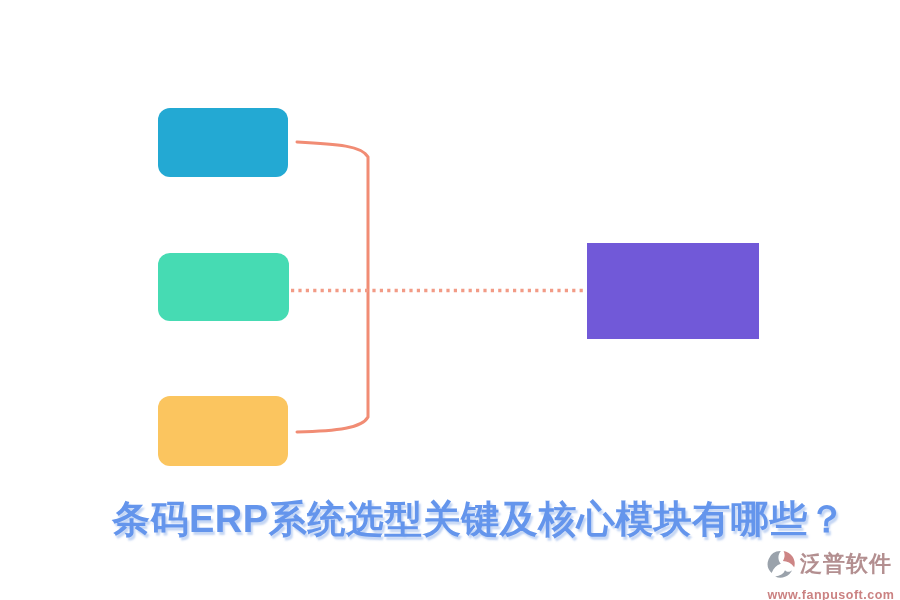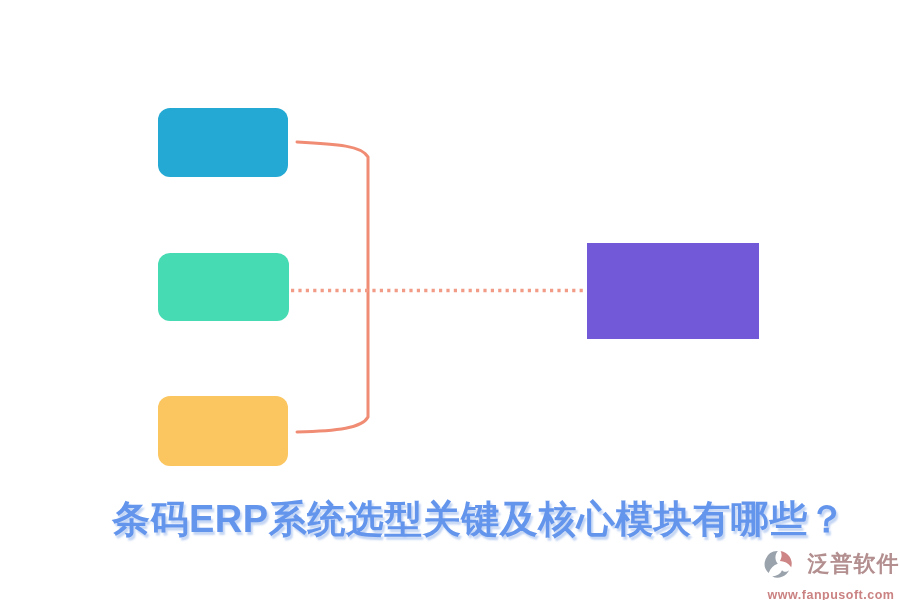--- a/index.html
+++ b/index.html
@@ -48,22 +48,22 @@
   .watermark {
     position: absolute;
     left: 766px;
     top: 549px;
     width: 130px;
     text-align: center;
   }
   .watermark-top {
     display: flex;
     align-items: center;
-    justify-content: center;
-    gap: 14px;
+    justify-content: flex-start;
+    gap: 3px;
   }
   .watermark-brand {
     font-size: 22px;
     font-weight: 700;
     letter-spacing: 1px;
     line-height: 1.2;
     white-space: nowrap;
   }
   .watermark-url {
     font-size: 12.5px;

